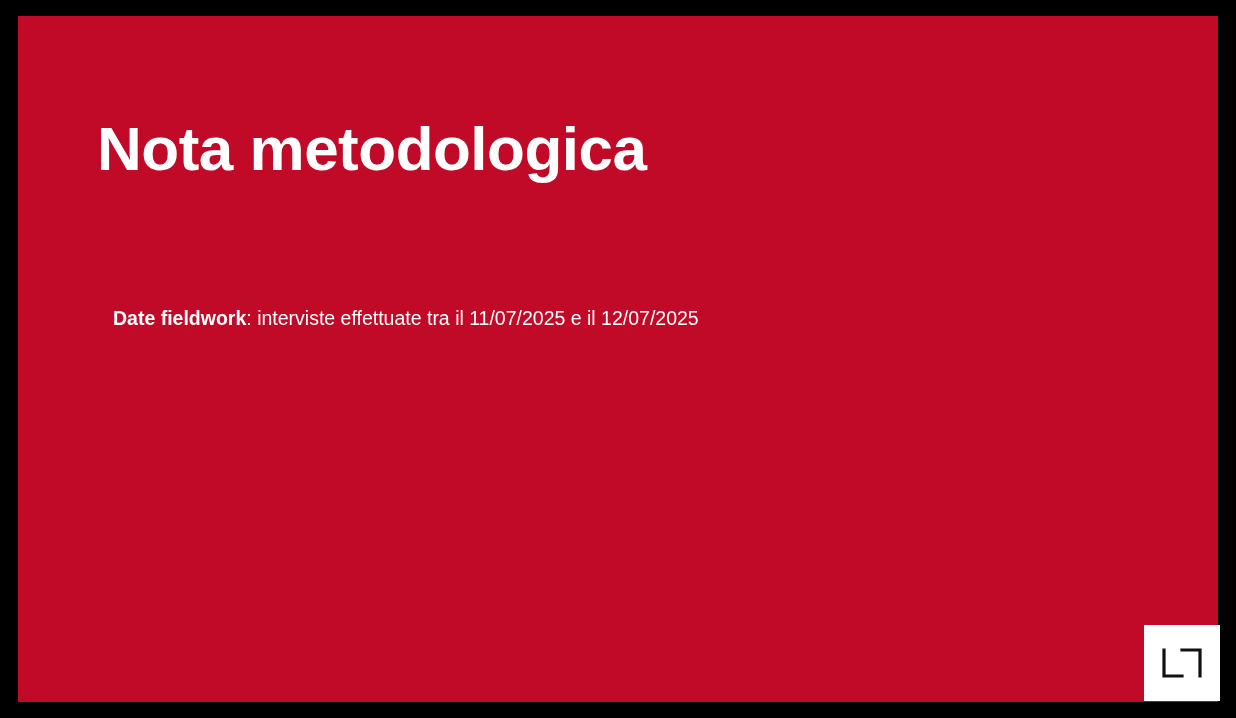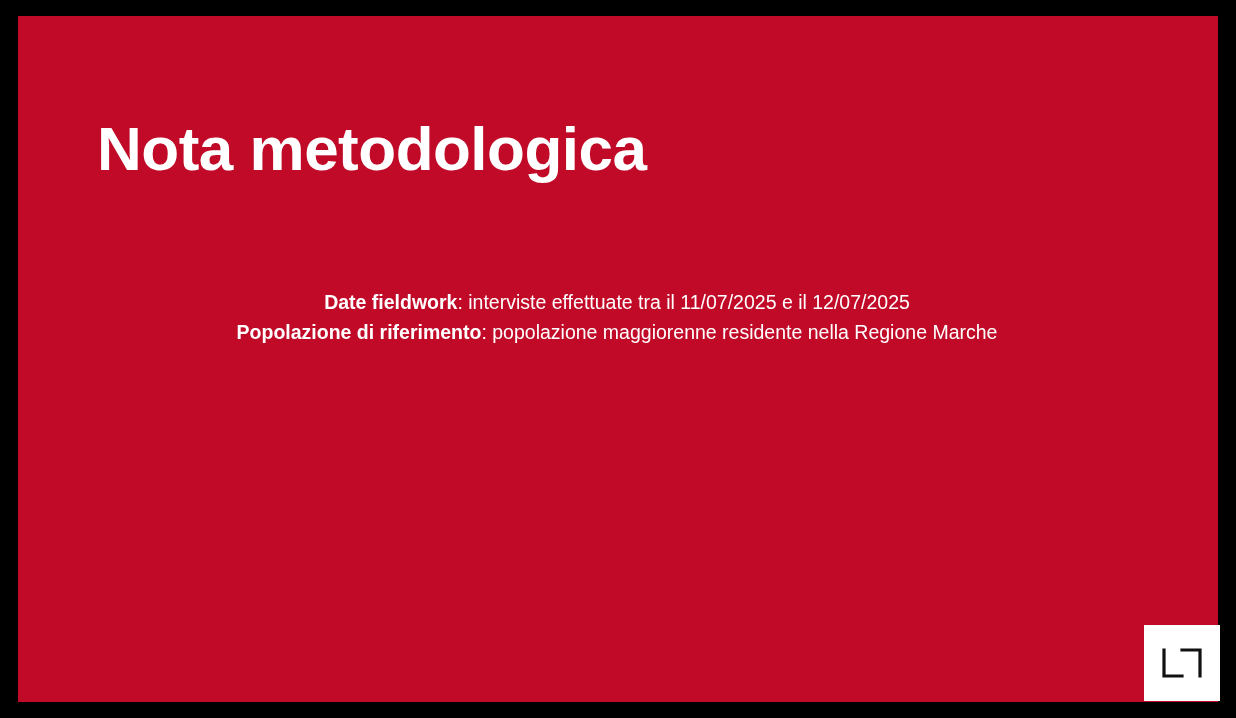--- a/index.html
+++ b/index.html
@@ -20,21 +20,20 @@
     background: #000000;
   }
   .slide {
     position: absolute;
     left: 18px;
     top: 16px;
     width: 1200px;
     height: 686px;
     background: #c10a27;
     overflow: hidden;
-    text-align: center;
   }
   .slide-title {
     position: absolute;
     left: 79px;
     top: 100px;
     font-size: 62px;
     font-weight: bold;
     color: #ffffff;
     letter-spacing: -0.5px;
     line-height: 1.05;
@@ -43,21 +42,21 @@
   .body-block {
     position: absolute;
     left: 79px;
     top: 272px;
     width: 1040px;
     color: #ffffff;
     font-size: 19.5px;
     line-height: 29.5px;
   }
   .body-line {
-    margin: 0;
+    margin: 16px;
     padding: 0;
   }
   .lbl {
     font-weight: bold;
   }
   .val {
     font-weight: normal;
   }
   .fullscreen-btn {
     position: absolute;
@@ -80,23 +79,20 @@
 <div class="viewer">
 
   <div class="slide">
 
     <div class="slide-title">Nota metodologica</div>
 
     <div class="body-block">
       <p class="body-line">
         <span class="lbl">Date fieldwork</span><span class="val">: interviste effettuate tra il 11/07/2025 e il 12/07/2025</span>
       </p>
-      <p class="body-line">
-        <span class="lbl">Popolazione di riferimento</span><span class="val">: popolazione maggiorenne residente nella Regione Marche</span>
-      </p>
     </div>
 
   </div>
 
   <div class="fullscreen-btn">
     <span>
       <svg width="44" height="34" viewBox="0 0 44 34" aria-hidden="true">
         <path d="M4 4 L4 30 L22 30" fill="none" stroke="#111111" stroke-width="3.2" stroke-linecap="square"></path>
         <path d="M40 30 L40 4 L22 4" fill="none" stroke="#111111" stroke-width="3.2" stroke-linecap="square"></path>
       </svg>

